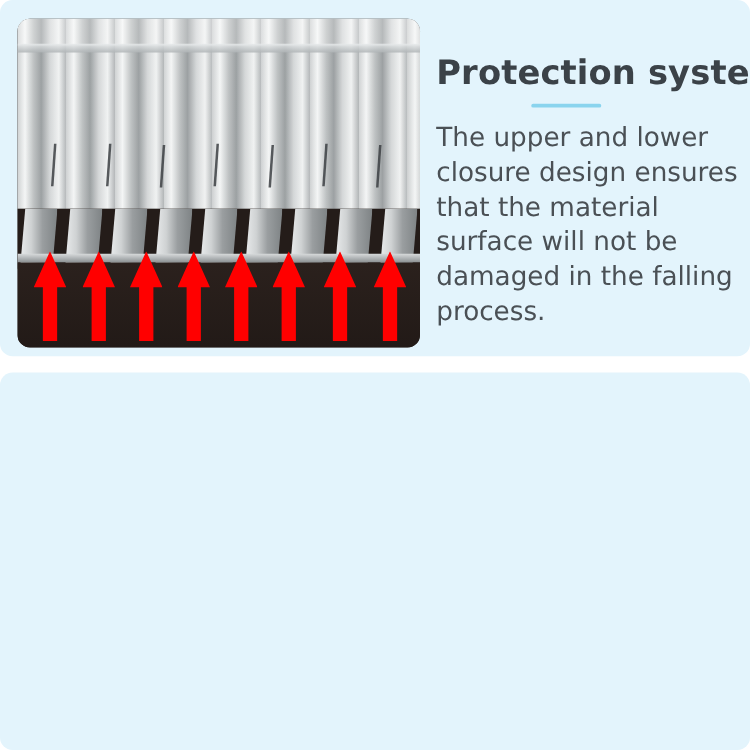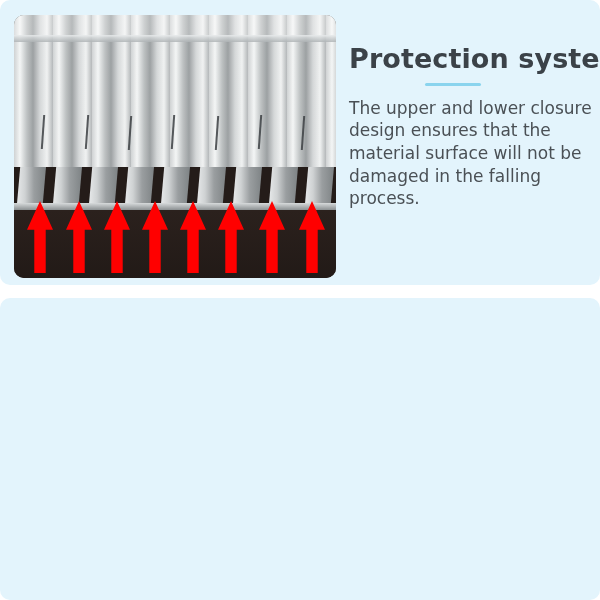--- a/index.html
+++ b/index.html
@@ -36,21 +36,21 @@
     margin-top:9px;margin-bottom:11px;
   }
   .body-text{
     color:#4a5055;
     line-height:1.33;
   }
 
   #top-text{ left:349px; top:44px; width:244px; }
   #top-text .title{ font-size:27px; line-height:1.1; }
   #top-text .divider{ width:56px; margin-left:76px; }
-  #top-text .body-text{ font-size:17px; }
+  #top-text .body-text{ font-size:21px; }
 
   
   #photo-protection{
     position:absolute;left:14px;top:15px;
     width:322px;height:263px;
     border-radius:10px;overflow:hidden;
     background:#2a201c;
   }
   .slats{
     position:absolute;left:0;top:0;width:100%;height:152px;

